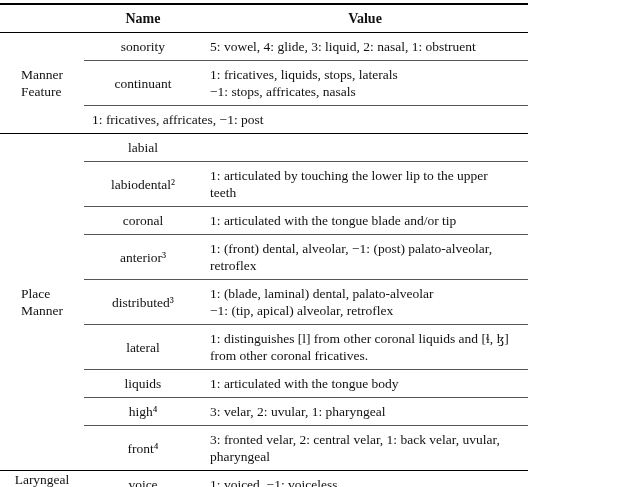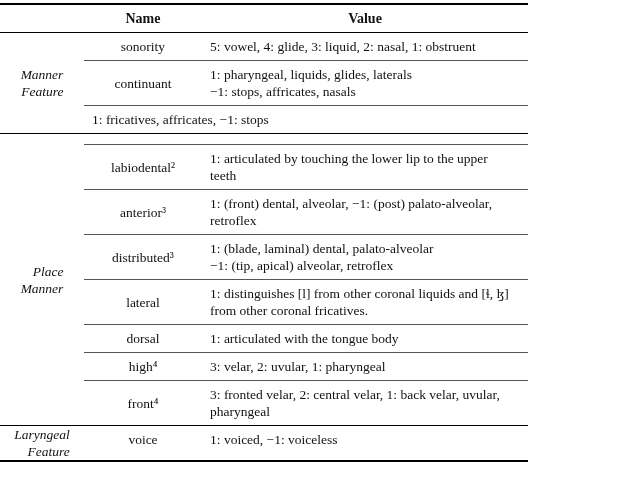--- a/index.html
+++ b/index.html
@@ -38,23 +38,22 @@
   }
   .group + .group {
     border-top: 1px solid #000;
   }
   .cat-cell {
     width: 84px;
     flex: 0 0 84px;
     display: flex;
     align-items: center;
     justify-content: center;
-    text-align: right;
+    text-align: left;
     white-space: pre-line;
-    font-style: italic;
   }
   .rows {
     flex: 1 1 auto;
     display: flex;
     flex-direction: column;
   }
   .feature-row {
     display: flex;
     align-items: center;
     padding: 5px 0;
@@ -89,55 +88,60 @@
   <div class="group">
     <div class="cat-cell">Manner
 Feature</div>
     <div class="rows">
       <div class="feature-row">
         <div class="feature-name">sonority</div>
         <div class="feature-value">5: vowel, 4: glide, 3: liquid, 2: nasal, 1: obstruent</div>
       </div>
       <div class="feature-row">
         <div class="feature-name">continuant</div>
-        <div class="feature-value">1: pharyngeal, liquids, glides, laterals
+        <div class="feature-value">1: fricatives, liquids, stops, laterals
 −1: stops, affricates, nasals</div>
       </div>
       <div class="feature-row">
-        <div class="feature-value">1: fricatives, affricates, −1: stops</div>
+        <div class="feature-value">1: fricatives, affricates, −1: post</div>
       </div>
     </div>
   </div>
 
   <div class="group">
     <div class="cat-cell">Place
 Manner</div>
     <div class="rows">
       <div class="feature-row">
+        <div class="feature-name">labial</div>
       </div>
       <div class="feature-row">
         <div class="feature-name">labiodental²</div>
         <div class="feature-value">1: articulated by touching the lower lip to the upper teeth</div>
+      </div>
+      <div class="feature-row">
+        <div class="feature-name">coronal</div>
+        <div class="feature-value">1: articulated with the tongue blade and/or tip</div>
       </div>
       <div class="feature-row">
         <div class="feature-name">anterior³</div>
         <div class="feature-value">1: (front) dental, alveolar, −1: (post) palato-alveolar, retroflex</div>
       </div>
       <div class="feature-row">
         <div class="feature-name">distributed³</div>
         <div class="feature-value">1: (blade, laminal) dental, palato-alveolar
 −1: (tip, apical) alveolar, retroflex</div>
       </div>
       <div class="feature-row">
         <div class="feature-name">lateral</div>
         <div class="feature-value">1: distinguishes [l] from other coronal liquids and [ɬ, ɮ]
 from other coronal fricatives.</div>
       </div>
       <div class="feature-row">
-        <div class="feature-name">dorsal</div>
+        <div class="feature-name">liquids</div>
         <div class="feature-value">1: articulated with the tongue body</div>
       </div>
       <div class="feature-row">
         <div class="feature-name">high⁴</div>
         <div class="feature-value">3: velar, 2: uvular, 1: pharyngeal</div>
       </div>
       <div class="feature-row">
         <div class="feature-name">front⁴</div>
         <div class="feature-value">3: fronted velar, 2: central velar, 1: back velar, uvular, pharyngeal</div>
       </div>

